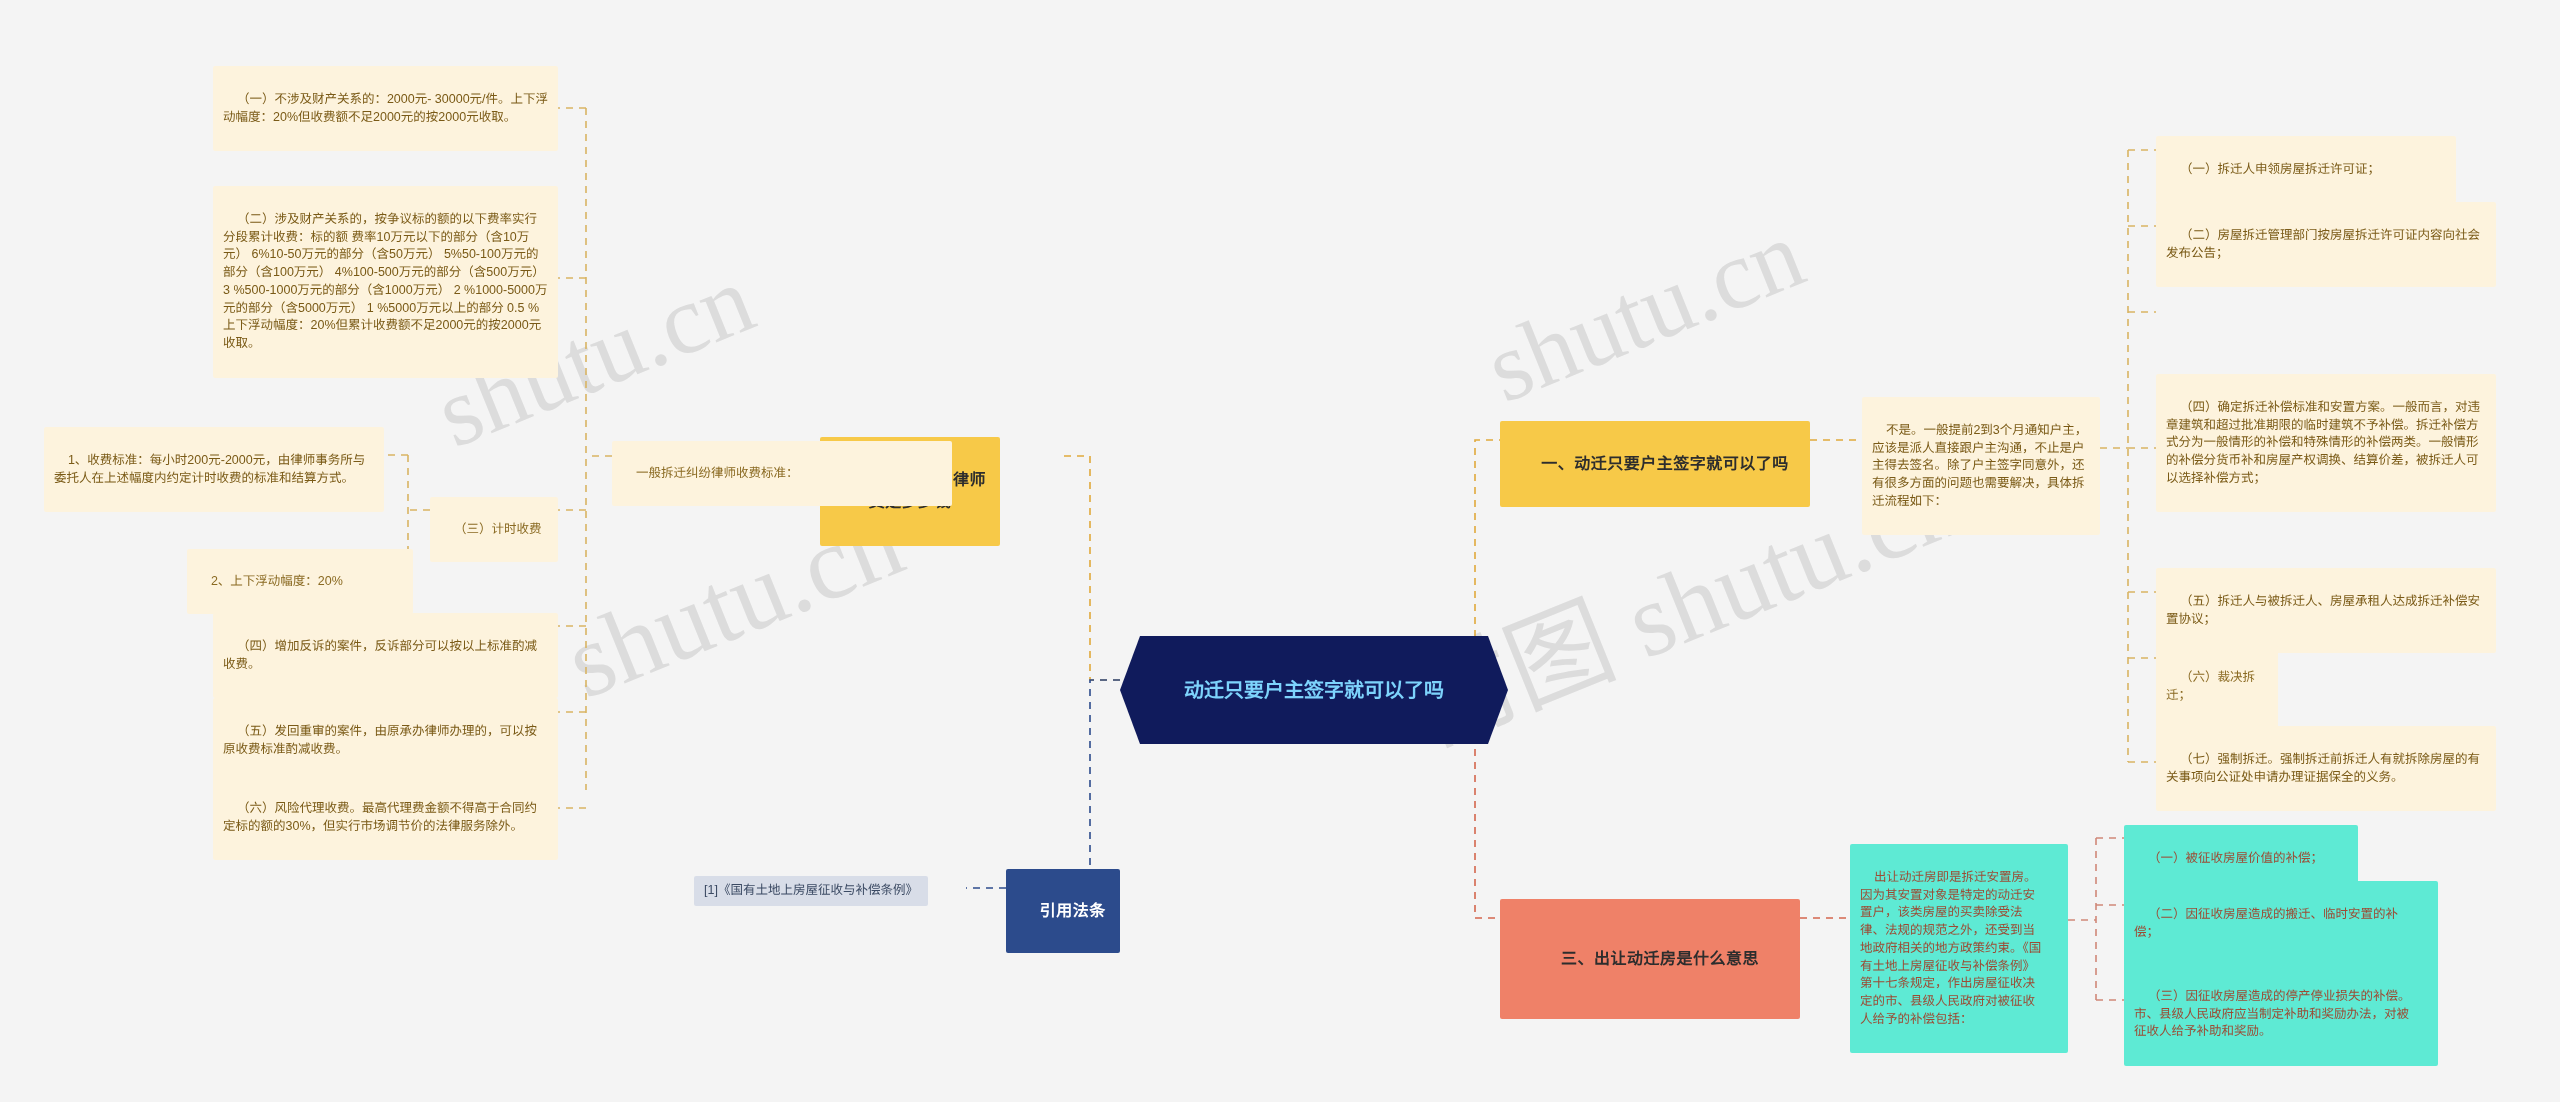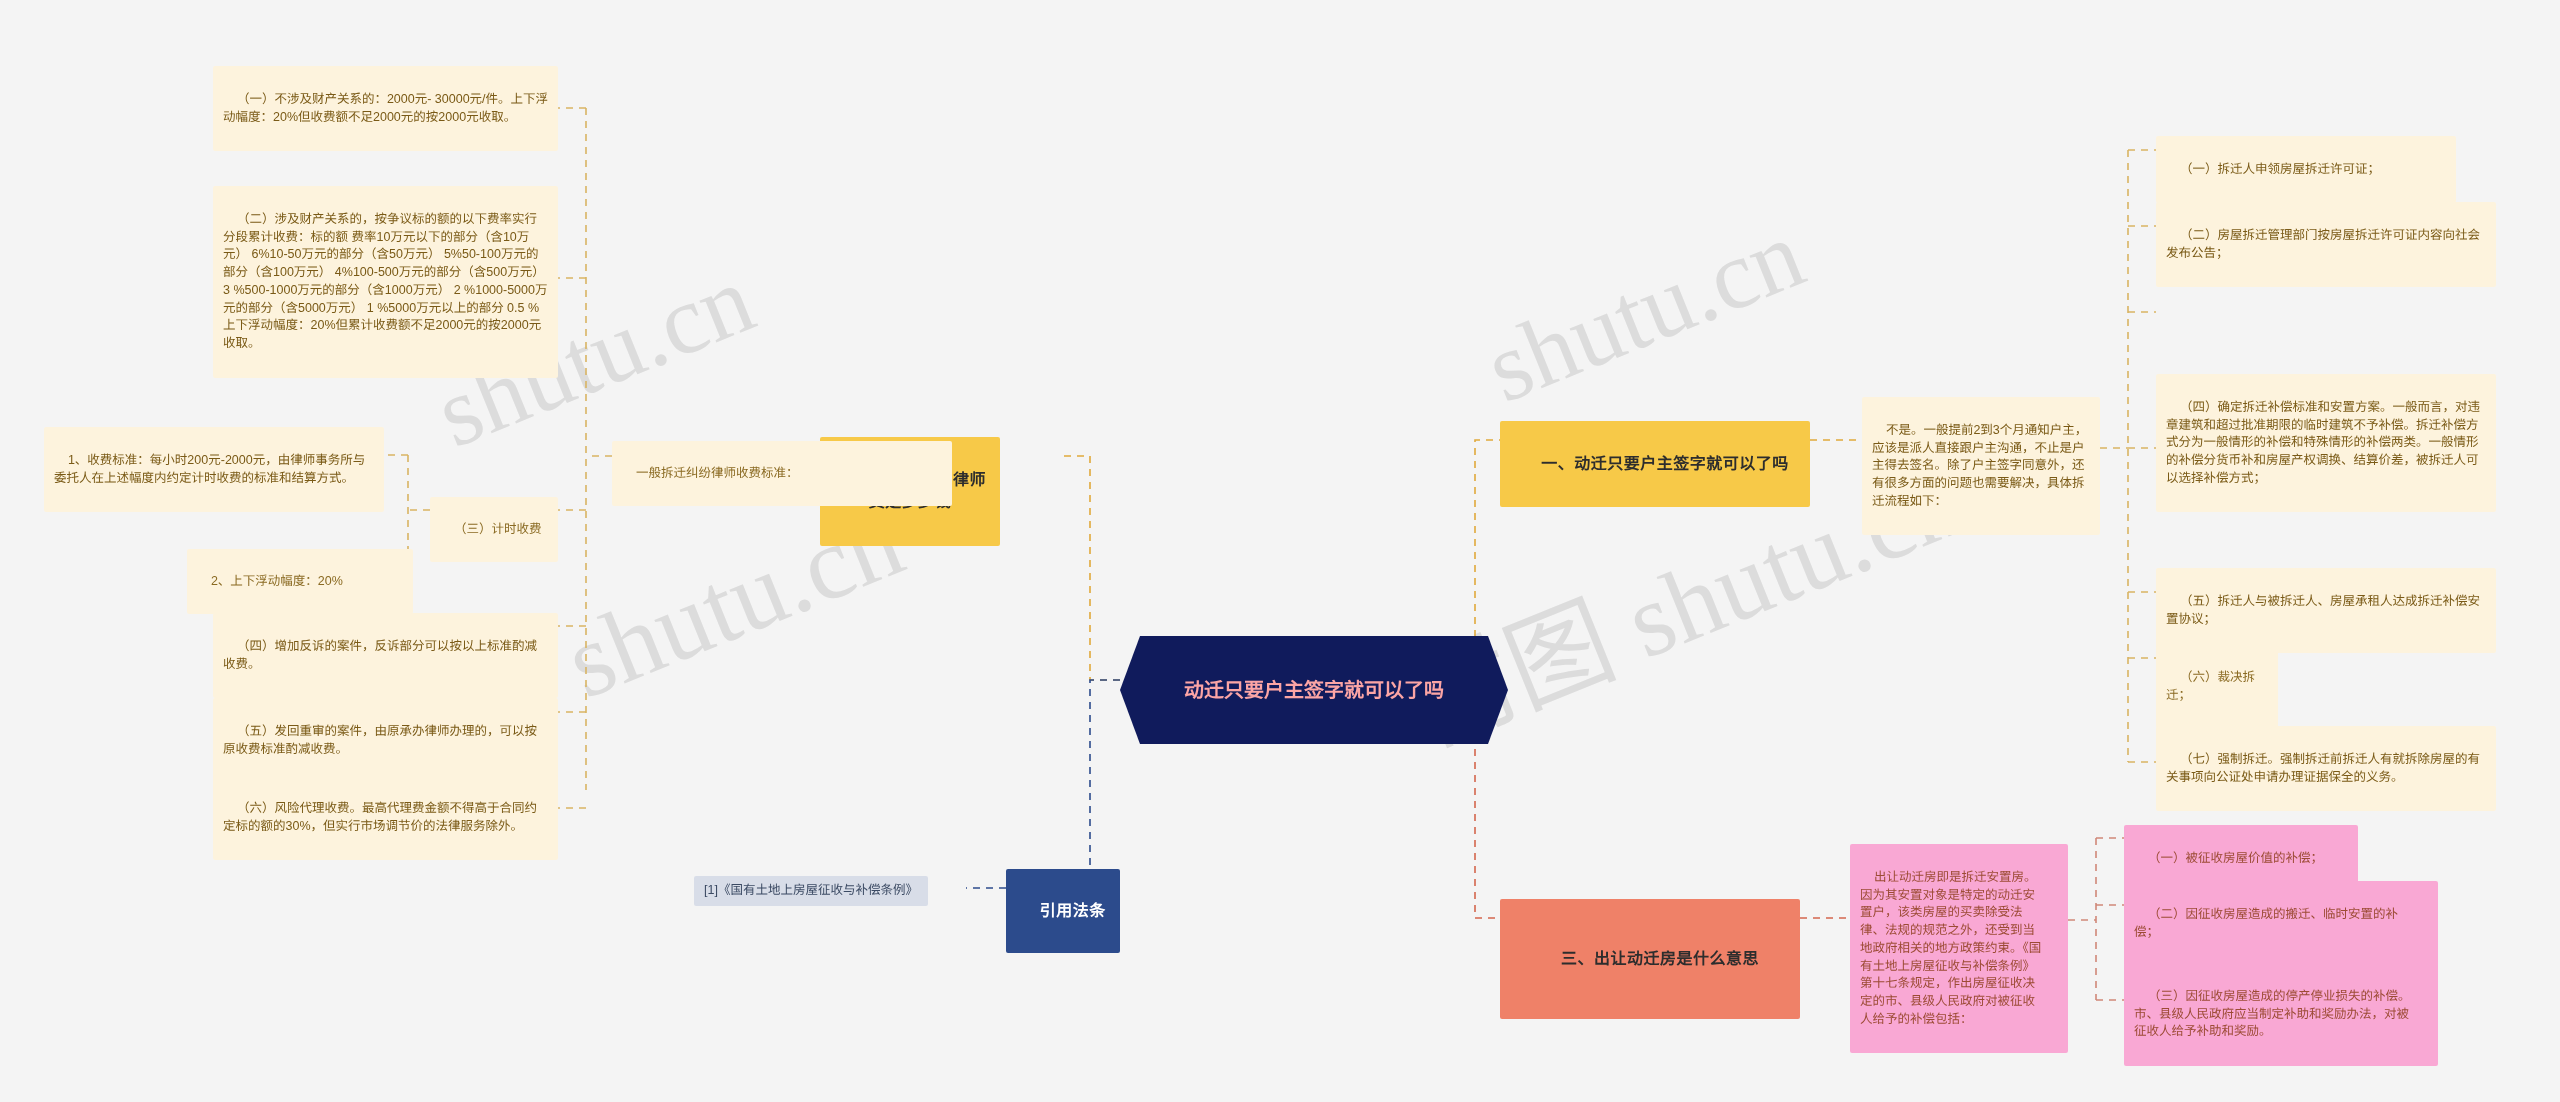--- a/index.html
+++ b/index.html
@@ -88,42 +88,42 @@
     color:#ffffff;
     font-size:16px;
     font-weight:600;
     padding:9px 14px;
     border-radius:2px;
     text-align:left;
     letter-spacing:.5px;
   }
   
   .pink{
-    background:#f9a8d4;
+    background:#5eead4;
     color:#9c4b34;
     font-size:12.5px;
     padding:7px 23px 7px 10px;
     border-radius:2px;
   }
   
   .lawchip{
     background:#d8dde8;
     color:#3b4a63;
     font-size:12.5px;
     padding:6px 10px;
     border-radius:2px;
     white-space:nowrap;
   }
 
   
   .root{
     position:absolute;
     z-index:3;
     background:#101b5c;
-    color:#fca5a5;
+    color:#7dd3fc;
     font-size:20px;
     font-weight:600;
     text-align:center;
     display:flex;
     align-items:center;
     justify-content:center;
     padding:10px 34px;
     line-height:1.35;
     clip-path:polygon(0 50%,20px 0,calc(100% - 20px) 0,100% 50%,calc(100% - 20px) 100%,20px 100%);
   }

